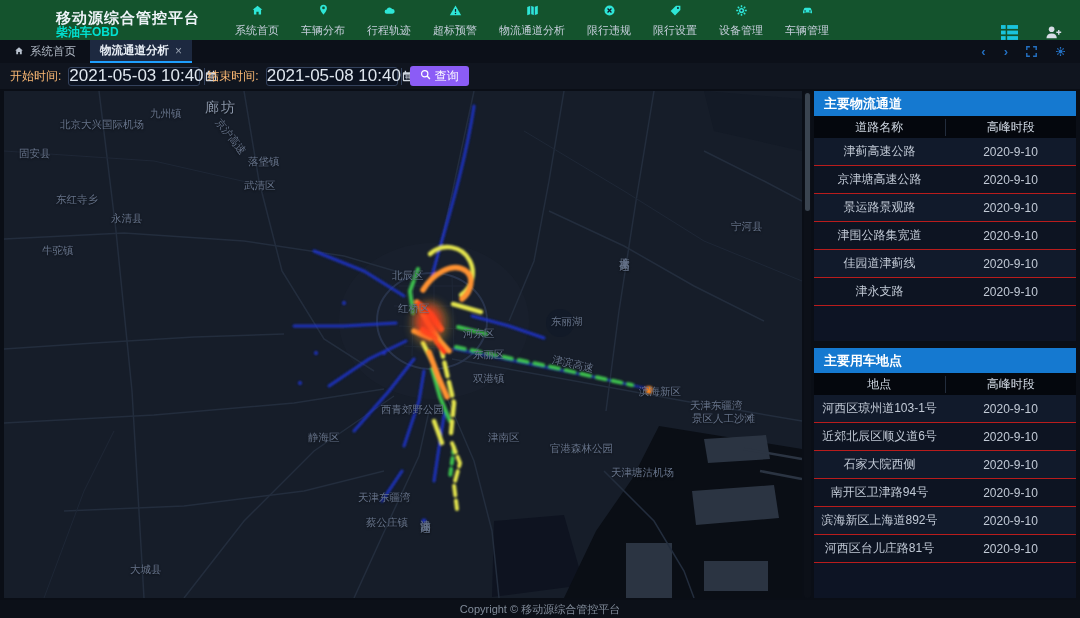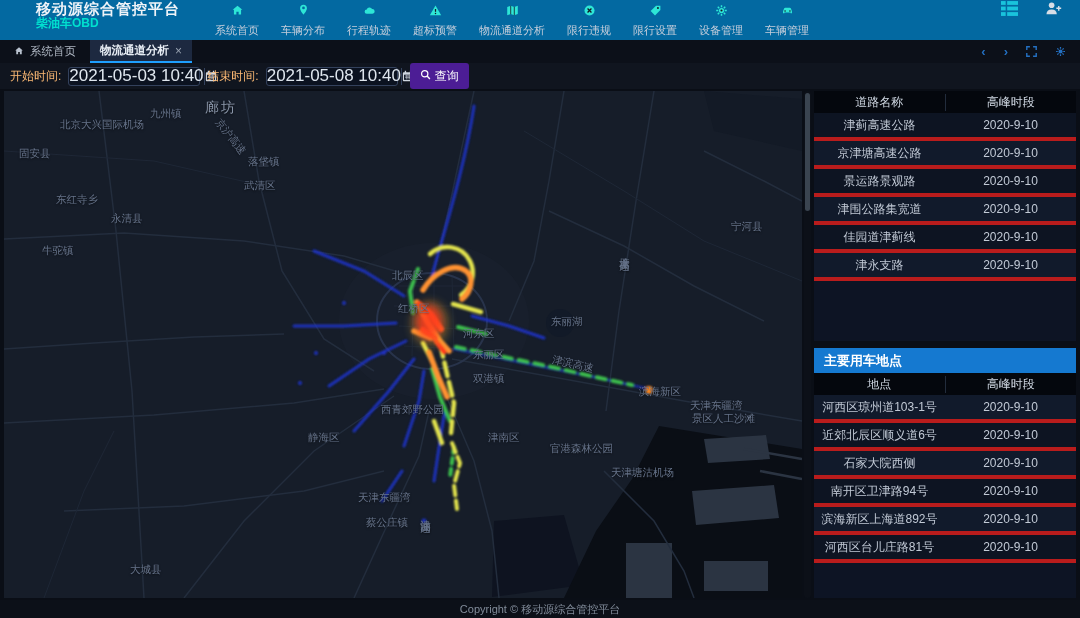--- a/index.html
+++ b/index.html
@@ -1,19 +1,19 @@
 <!DOCTYPE html>
 <html><head>
 <meta charset="utf-8">
 <style>
   * { margin:0; padding:0; box-sizing:border-box; }
   html,body { width:1080px; height:618px; background:#0a0e16; font-family:"Liberation Sans","DejaVu Sans",sans-serif; overflow:hidden; color:#c8d0da; }
 
   
-  .topbar { height:40px; background:#0369a1; display:flex; align-items:flex-start; }
+  .topbar { height:40px; background:#14532d; display:flex; align-items:flex-end;padding-left:20px; }
   .brand { margin-left:36px; line-height:1.15; }
   .brand .title { font-size:15px; font-weight:bold; color:#eef3f8; letter-spacing:1px; }
   .brand .subtitle { font-size:12px; font-weight:bold; color:#00e0cf; }
   .mainnav { display:flex; margin-left:24px; }
   .nav-item { padding:0 11px; height:40px; display:flex; flex-direction:column; align-items:center; justify-content:center; gap:2px; cursor:pointer; }
   .nav-item svg { width:13px; height:13px; }
   .nav-item .nl { font-size:11px; color:#c6cedb; white-space:nowrap; }
   .topbar-right { margin-left:auto; display:flex; align-items:center; gap:26px; padding-right:18px; }
   .tb-icon { width:18px; height:16px; display:flex; align-items:center; justify-content:center; cursor:pointer; }
 
@@ -25,41 +25,41 @@
   .tab-tools { margin-left:auto; display:flex; align-items:center; gap:18px; padding-right:14px; }
   .tool-btn { color:#2470c2; font-size:13px; font-weight:bold; cursor:pointer; display:flex; align-items:center; }
   .tool-btn svg { width:11px; height:11px; }
 
   
   .filterbar { height:26px; background:#10151f; display:flex; align-items:center; padding-left:10px; gap:7px; font-size:12px; }
   .flabel { color:#fdba74; }
   .dateinput { width:132px; height:19px; background:#0b1220; border:1px solid #33415c; border-radius:3px; display:flex; align-items:stretch; }
   .dval { flex:1; font-size:17px; color:#dfe6ee; display:flex; align-items:center; justify-content:center; white-space:nowrap; }
   .cal-btn { width:21px; border-left:1px solid #33415c; display:flex; align-items:center; justify-content:center; cursor:pointer; }
-  .query-btn { margin-left:5px; height:26px; background:#4c1d95; border:none; border-radius:3px; color:#fff; font-size:12px; padding:0 10px; display:flex; align-items:center; gap:4px; cursor:pointer; font-family:inherit; }
+  .query-btn { margin-left:5px; height:20px; background:#8b5cf6; border:none; border-radius:3px; color:#fff; font-size:12px; padding:0 10px; display:flex; align-items:center; gap:4px; cursor:pointer; font-family:inherit; }
 
   
   .main { height:511px; display:flex; padding:2px 4px; }
   .map { position:relative; width:798px; height:507px; background:#161d29; overflow:hidden; flex:none; cursor:grab; }
   .map svg.base { position:absolute; left:0; top:0; }
   .ml { position:absolute; font-size:10.5px; color:#66738a; white-space:nowrap; text-shadow:0 1px 2px #0008; }
   .ml.big { font-size:14px; color:#8b97aa; letter-spacing:2px; }
   .ml.v { writing-mode:vertical-rl; letter-spacing:1px; }
   .ml.r52 { transform:rotate(52deg); transform-origin:left top; }
   .ml.r13 { transform:rotate(13deg); transform-origin:left top; }
   .vscroll { width:7px; margin:0 2px; background:#0c1018; border-radius:3px; position:relative; }
   .vthumb { position:absolute; top:2px; left:1px; width:5px; height:118px; background:#3a4450; border-radius:3px; cursor:pointer; }
 
   
   .panels { flex:1; display:flex; flex-direction:column; gap:7px; margin-left:1px; }
   .panel { flex:1; background:#0d1424; display:flex; flex-direction:column; overflow:hidden; }
   .panel-header { height:25px; background:#1579d0; color:#fff; font-size:13px; font-weight:bold; display:flex; align-items:center; padding:0 10px; flex:none; }
   .thead { height:22px; background:#04070d; display:flex; align-items:center; flex:none; }
   .thead .tcell { color:#cfd7e2; font-size:12px; }
-  .trow { height:28px; flex:none; display:flex; align-items:center; border-bottom:4px solid #b91c1c; cursor:pointer; }
+  .trow { height:28px; flex:none; display:flex; align-items:center; border-bottom:1px solid #b91c1c; cursor:pointer; }
   .trow:nth-child(odd) { background:#111a2b; }
   .trow:nth-child(even) { background:#0d1422; }
   .tcell { flex:1; text-align:center; font-size:12px; color:#c2cad6; white-space:nowrap; overflow:hidden; }
   .thead .tcell:first-child { border-right:1px solid #222c3c; }
 
   
   .footer { height:18px; background:#0c1018; display:flex; align-items:center; justify-content:center; font-size:11px; color:#828c9a; }
 </style>
 </head>
 <body>
@@ -361,20 +361,21 @@
     <span class="ml v" style="left:614px;top:158px">塘承高速</span>
   </div>
 
   <div class="vscroll">
     <div class="vthumb"></div>
   </div>
 
   <aside class="panels">
 
     <section class="panel">
+      <div class="panel-header">主要物流通道</div>
       <div class="thead">
         <div class="tcell">道路名称</div>
         <div class="tcell">高峰时段</div>
       </div>
       <div class="trow">
         <div class="tcell">津蓟高速公路</div>
         <div class="tcell">2020-9-10</div>
       </div>
       <div class="trow">
         <div class="tcell">京津塘高速公路</div>

